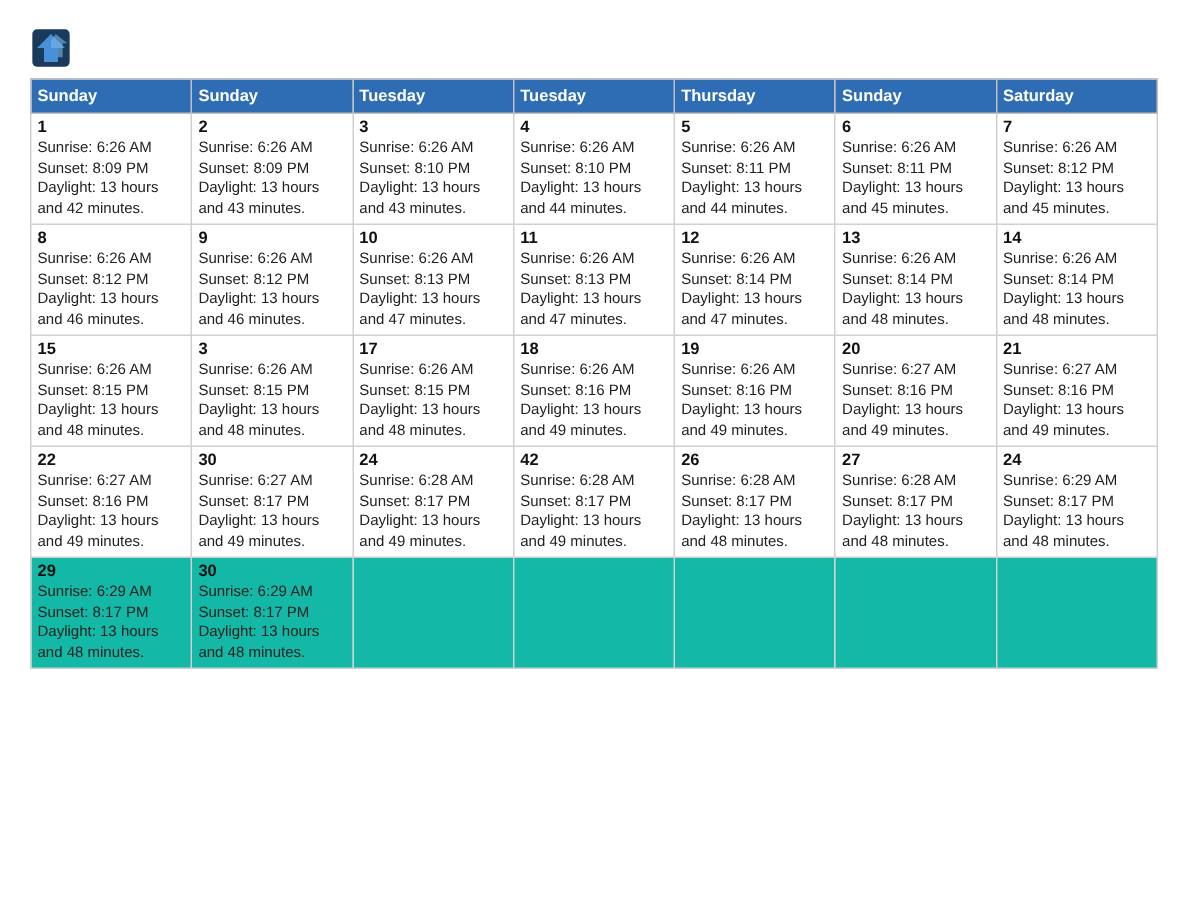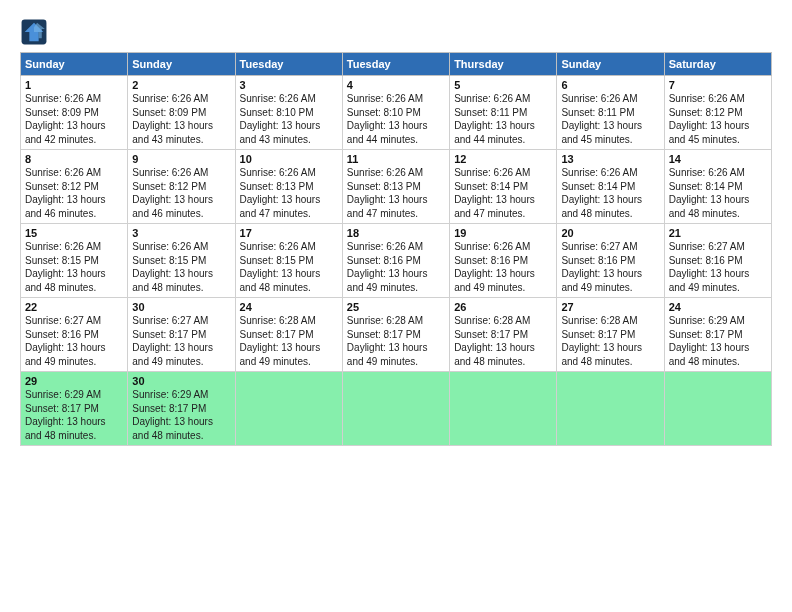--- a/index.html
+++ b/index.html
@@ -75,21 +75,21 @@
       padding: 3px 4px;
       width: 106px;
       min-height: 72px;
       height: 72px;
       background: #fff;
     }
     .calendar tbody tr td.empty {
       background: #f0f0f0;
     }
     .calendar tbody tr:last-child td {
-      background: #86efac;
+      background: #14b8a6;
     }
     .day-num {
       font-weight: bold;
       font-size: 11px;
       color: #111;
       display: block;
       margin-bottom: 1px;
     }
     .day-info {
       font-size: 10px;
@@ -349,21 +349,21 @@
           <td>
         <span class="day-num">24</span>
         <div class="day-info">
           <span>Sunrise: 6:28 AM</span><br>
           <span>Sunset: 8:17 PM</span><br>
           <span>Daylight: 13 hours</span><br>
           <span>and 49 minutes.</span>
         </div>
       </td>
           <td>
-        <span class="day-num">25</span>
+        <span class="day-num">42</span>
         <div class="day-info">
           <span>Sunrise: 6:28 AM</span><br>
           <span>Sunset: 8:17 PM</span><br>
           <span>Daylight: 13 hours</span><br>
           <span>and 49 minutes.</span>
         </div>
       </td>
           <td>
         <span class="day-num">26</span>
         <div class="day-info">

